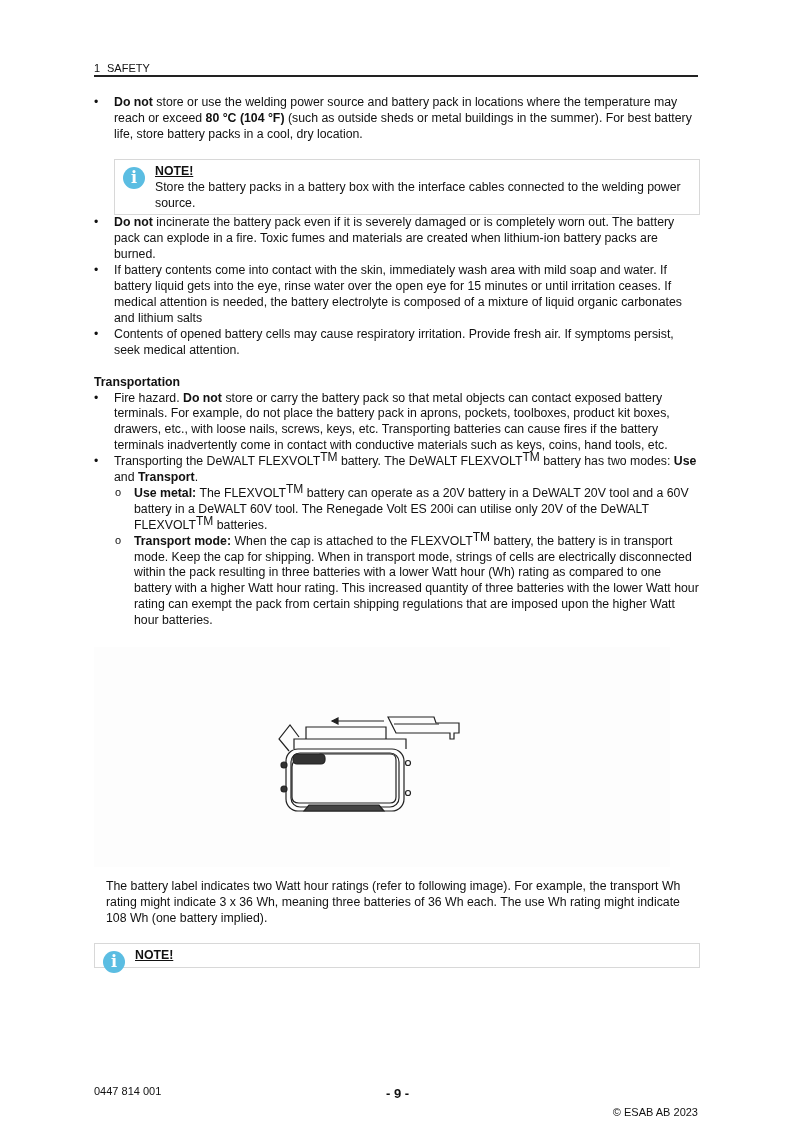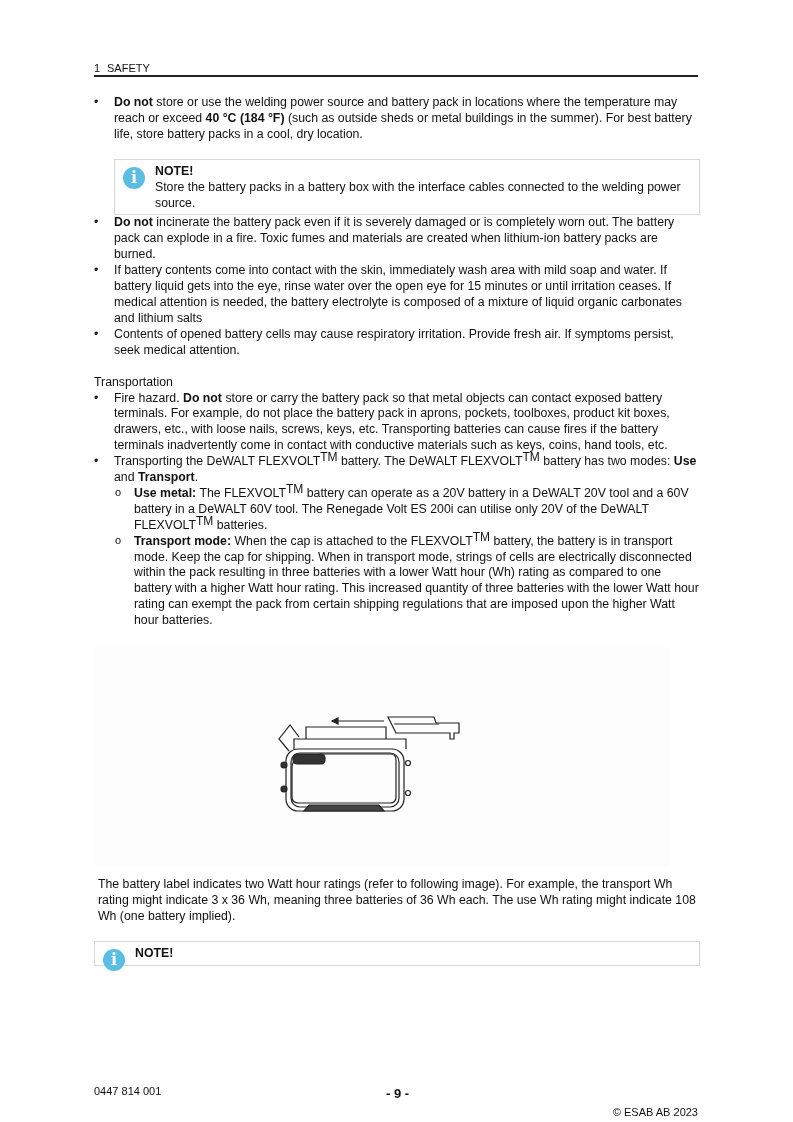--- a/index.html
+++ b/index.html
@@ -11,40 +11,40 @@
   .bullet { position: relative; padding-left: 20px; margin: 0; }
   .bullet::before { content: "•"; position: absolute; left: 0; top: 0; }
   .sub { position: relative; padding-left: 40px; margin: 0; }
   .sub::before { content: "o"; position: absolute; left: 21px; top: -1px; font-size: 11px; }
   b { font-weight: bold; }
   sup { font-size: 12px; line-height: 0; vertical-align: 4px; }
   .note { border: 1px solid #d8d8d8; margin: 0 0 0 20px; padding: 4px 10px 3px 40px; position: relative; }
   .note.full { margin-left: 0; }
   .note .icon { position: absolute; left: 8px; top: 7px; width: 22px; height: 22px; border-radius: 50%; background: #5bbde2;
                 color: #fff; font-family: "DejaVu Serif", serif; font-weight: bold; font-size: 16px; line-height: 22px; text-align: center; }
-  .note .title { font-weight: bold; }
-  .section-title { font-weight: normal; margin-top: 16px; }
+  .note .title { font-weight: bold; text-decoration: underline; }
+  .section-title { font-weight: bold; margin-top: 16px; }
   .figure { width: 576px; height: 220px; margin: 18px 0 10px 0; background: #fdfdfd; position: relative; }
   .figure svg { position: absolute; left: 0; top: 0; }
-  .para { margin: 4px; }
+  .para { margin: 12px; }
   .footer { position: absolute; top: 1084px; left: 94px; width: 604px; font-size: 11px; }
   .footer .l { position: absolute; left: 0; }
   .footer .c { position: absolute; left: 292px; font-weight: bold; font-size: 13px; top: 2px; }
   .footer .r { position: absolute; right: 0; margin-top: 21px; }
 </style>
 </head>
 <body>
 
 <div class="header">
   <span style="left:0">1</span>
   <span style="left:13px">SAFETY</span>
 </div>
 
 <div class="content">
-  <p class="bullet"><b>Do not</b><span> store or use the welding power source and battery pack in locations where the temperature may reach or exceed </span><b>40 °C (184 °F)</b><span> (such as outside sheds or metal buildings in the summer). For best battery life, store battery packs in a cool, dry location.</span></p>
+  <p class="bullet"><b>Do not</b><span> store or use the welding power source and battery pack in locations where the temperature may reach or exceed </span><b>80 °C (104 °F)</b><span> (such as outside sheds or metal buildings in the summer). For best battery life, store battery packs in a cool, dry location.</span></p>
 
   <div class="note" style="margin-top:16px">
     <span class="icon">i</span>
     <div class="title">NOTE!</div>
     <div>Store the battery packs in a battery box with the interface cables connected to the welding power source.</div>
   </div>
 
   <p class="bullet"><b>Do not</b><span> incinerate the battery pack even if it is severely damaged or is completely worn out. The battery pack can explode in a fire. Toxic fumes and materials are created when lithium-ion battery packs are burned.</span></p>
   <p class="bullet">If battery contents come into contact with the skin, immediately wash area with mild soap and water. If battery liquid gets into the eye, rinse water over the open eye for 15 minutes or until irritation ceases. If medical attention is needed, the battery electrolyte is composed of a mixture of liquid organic carbonates and lithium salts</p>
   <p class="bullet">Contents of opened battery cells may cause respiratory irritation. Provide fresh air. If symptoms persist, seek medical attention.</p>

